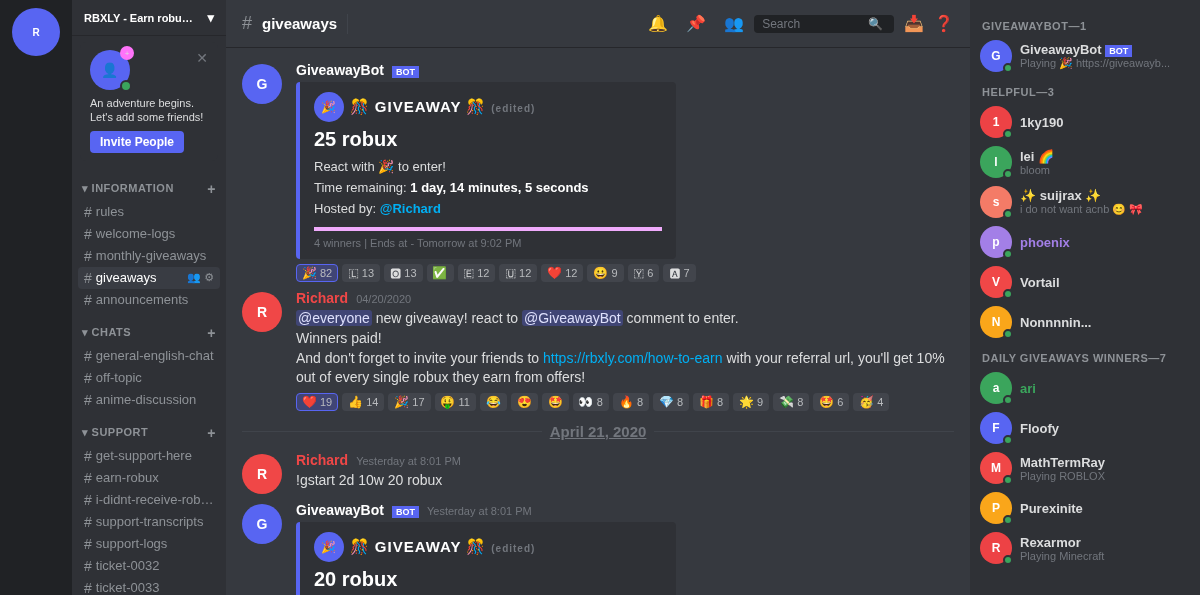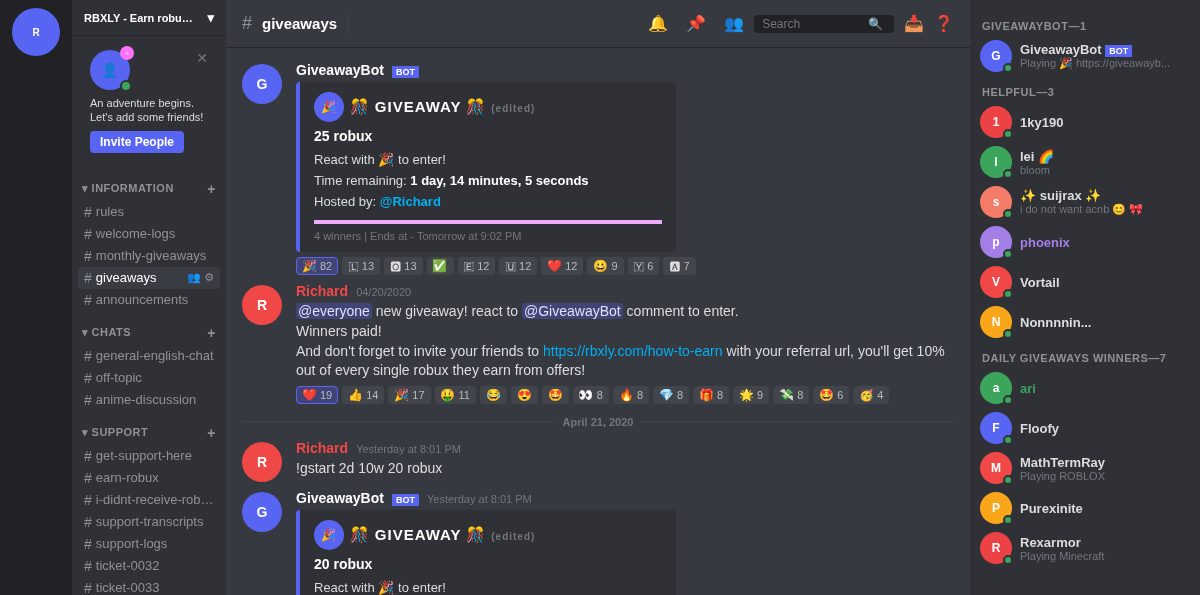--- a/index.html
+++ b/index.html
@@ -337,24 +337,25 @@
       padding: 8px 16px;
       gap: 8px;
     }
     .date-divider::before, .date-divider::after {
       content: '';
       flex: 1;
       height: 1px;
       background: #40444b;
     }
     .date-divider span {
-      font-size: 11px;
+      font-size: 15px;
       font-weight: 600;
       color: #72767d;
       white-space: nowrap;
+      text-decoration: underline;
     }
 
     
     .giveaway-embed {
       background: #2f3136;
       border-left: 4px solid #5865f2;
       border-radius: 4px;
       padding: 10px 14px;
       margin-top: 4px;
       max-width: 380px;
@@ -381,21 +382,21 @@
       font-size: 15px;
       color: #ffffff;
       letter-spacing: 1px;
     }
     .edited-badge {
       background: transparent;
       font-size: 10px;
       color: #72767d;
     }
     .giveaway-prize {
-      font-size: 14px;
+      font-size: 20px;
       font-weight: 700;
       color: #ffffff;
       margin-bottom: 6px;
     }
     .giveaway-body {
       font-size: 13px;
       color: #dcddde;
       line-height: 1.6;
     }
     .giveaway-body span { font-weight: 700; color: #ffffff; }

